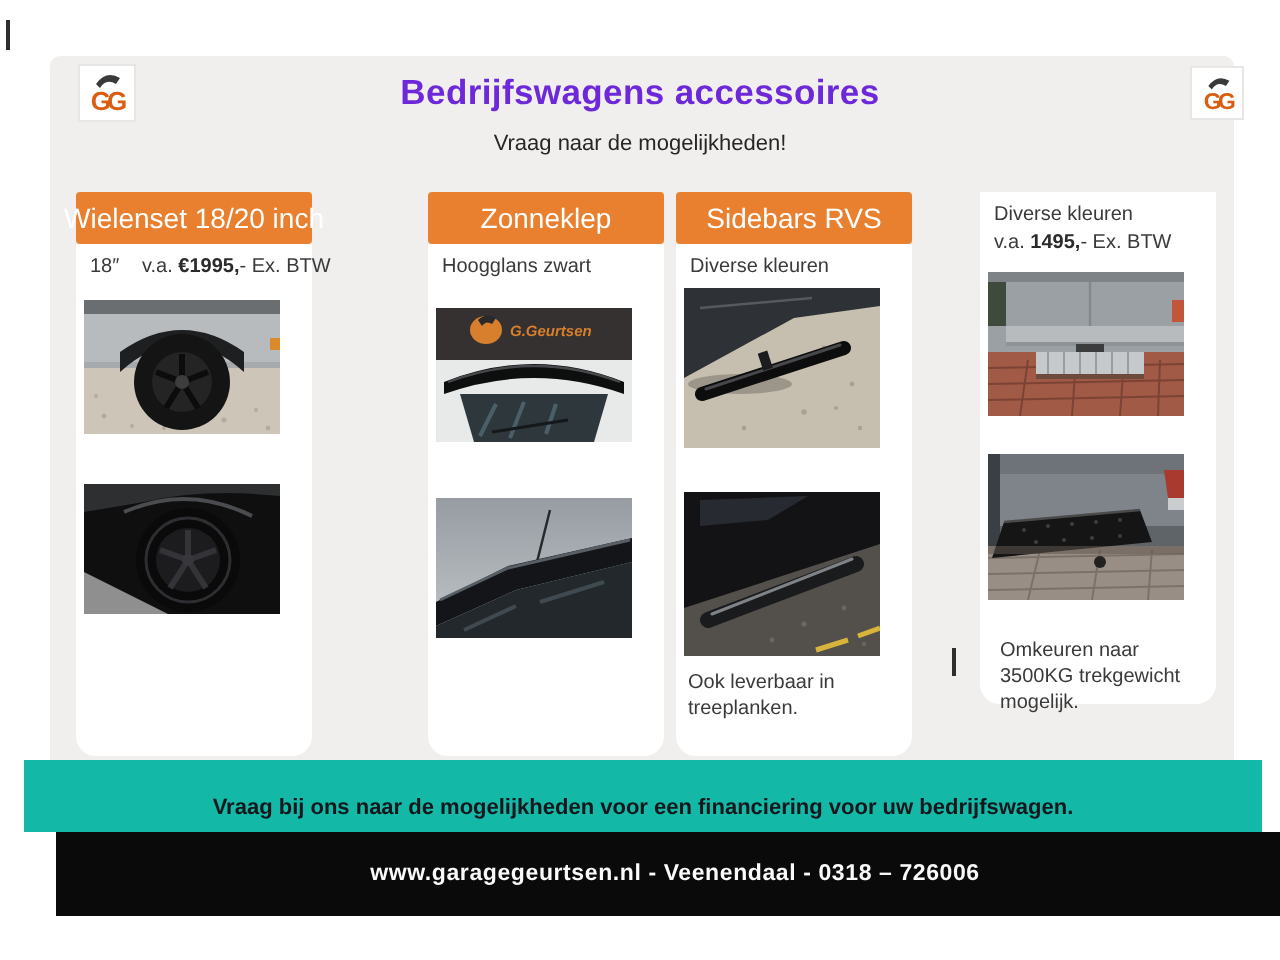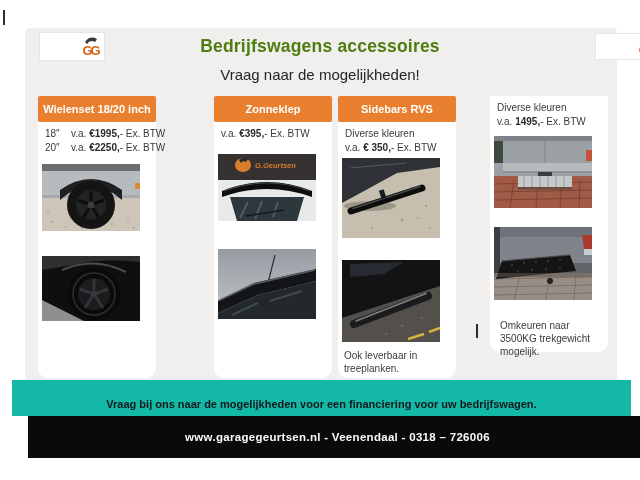--- a/index.html
+++ b/index.html
@@ -9,33 +9,33 @@
     -webkit-font-smoothing:antialiased;
   }
   .cursor-artifact{position:absolute;width:2px;background:#2e2e2e;}
   #artifact-top{left:3px;top:10px;height:15px;}
   #artifact-mid{left:476px;top:324px;height:14px;width:1.5px;}
 
   #panel{position:absolute;left:25px;top:28px;width:592px;height:352px;
     background:#f0efed;border-radius:5px 5px 0 0;}
 
   .logo-box{position:absolute;width:27px;height:27px;background:#ffffff;
-    box-shadow:0 0 0 1px #e7e6e4;display:flex;align-items:center;justify-content:center;padding-left:37px;}
+    box-shadow:0 0 0 1px #e7e6e4;display:flex;align-items:center;justify-content:center;}
   #logo-left{left:40px;top:33px;}
   #logo-right{left:596px;top:34px;width:25px;height:25px;}
 
   #title{position:absolute;left:0;top:36px;width:640px;text-align:center;
-    font-size:17.5px;font-weight:bold;color:#4d7c0f;letter-spacing:.2px;}
+    font-size:17.5px;font-weight:bold;color:#6d28d9;letter-spacing:.2px;}
   #subtitle{position:absolute;left:0;top:66px;width:640px;text-align:center;
-    font-size:15px;color:#262626;}
+    font-size:11px;color:#262626;}
 
   .col{position:absolute;top:96px;width:118px;}
   #col-0{left:38px;} #col-1{left:186px;margin-left:28px;} #col-2{left:338px;} #col-3{left:490px;}
   .col-header{height:26px;background:#e8802f;border-radius:2px;color:#ffffff;
-    font-weight:bold;font-size:11px;display:flex;align-items:center;justify-content:center;
+    font-weight:normal;font-size:14px;display:flex;align-items:center;justify-content:center;
     white-space:nowrap;}
   .col-body{background:#ffffff;border-radius:0 0 10px 10px;min-height:50px;
     padding:5px 12px 0 0;}
   #col-0 .col-body{height:251px;} #col-1 .col-body{height:251px;}
   #col-2 .col-body{height:251px;} #col-3 .col-body{height:251px;}
 
   .txt{font-size:10px;color:#3a3a3a;line-height:14px;padding-left:7px;white-space:nowrap;}
   .txt b{color:#2b2b2b;}
   .sz{display:inline-block;width:26px;}
   .caption{font-size:10px;color:#3a3a3a;line-height:13px;padding:0 4px 0 6px;white-space:normal;}
@@ -75,21 +75,20 @@
   </svg>
 </div>
 
 <div id="title">Bedrijfswagens accessoires</div>
 <div id="subtitle">Vraag naar de mogelijkheden!</div>
 
 <div id="col-0" class="col">
   <div class="col-header">Wielenset 18/20 inch</div>
   <div class="col-body">
     <div class="txt"><span class="sz">18″</span><span>v.a. </span><b>€1995,</b><span>- Ex. BTW</span></div>
-    <div class="txt"><span class="sz">20″</span><span>v.a. </span><b>€2250,</b><span>- Ex. BTW</span></div>
     <svg class="photo m1-0" width="98" height="67" viewBox="0 0 98 67">
       <rect width="98" height="67" fill="#cdc5b8"></rect>
       <g fill="#b3ab9c">
           <circle cx="10" cy="58" r="1.2"></circle>
           <circle cx="24" cy="63" r="1"></circle>
           <circle cx="70" cy="60" r="1.3"></circle>
           <circle cx="86" cy="55" r="1"></circle>
           <circle cx="40" cy="64" r="1"></circle>
           <circle cx="92" cy="64" r="1.2"></circle>
           <circle cx="6" cy="48" r="1"></circle>
@@ -126,21 +125,21 @@
           <line x1="52" y1="38" x2="38" y2="33"></line>
         </g>
       <circle cx="52" cy="38" r="3" fill="#38383c"></circle>
     </svg>
   </div>
 </div>
 
 <div id="col-1" class="col">
   <div class="col-header">Zonneklep</div>
   <div class="col-body">
-    <div class="txt"><span>v.a. </span><b>€395,</b><span>- Ex. BTW</span></div>
+    <div class="txt">Hoogglans zwart</div>
     <svg class="photo m1-1" width="98" height="67" viewBox="0 0 98 67">
       <rect width="98" height="67" fill="#e8e9e9"></rect>
       <rect width="98" height="26" fill="#343130"></rect>
       <ellipse cx="25" cy="11" rx="8" ry="7" fill="#d77f2c"></ellipse>
       <path d="M21,6 Q25,2 30,5 L28,8 Q25,6 23,9 Z" fill="#2a2a2a"></path>
       <text x="37" y="14" font-size="7.5" font-weight="bold" font-style="italic" fill="#d77f2c">G.Geurtsen</text>
       <path d="M4,37 Q49,19 94,37 L94,43 Q49,27 4,43 Z" fill="#0d0e0e"></path>
       <path d="M6,37 Q49,21 92,37" stroke="#45484a" stroke-width="1.2" fill="none"></path>
       <polygon points="12,43 86,43 79,67 19,67" fill="#2e373c"></polygon>
       <g stroke="#57707c" stroke-width="2" opacity=".7">
@@ -167,21 +166,20 @@
           <line x1="52" y1="52" x2="84" y2="42"></line>
         </g>
     </svg>
   </div>
 </div>
 
 <div id="col-2" class="col">
   <div class="col-header">Sidebars RVS</div>
   <div class="col-body">
     <div class="txt">Diverse kleuren</div>
-    <div class="txt"><span>v.a. </span><b>€ 350,</b><span>- Ex. BTW</span></div>
     <svg class="photo m1-2" width="98" height="80" viewBox="0 0 98 80">
       <rect width="98" height="80" fill="#c6bfb0"></rect>
       <g fill="#a9a294">
           <circle cx="70" cy="30" r="1.3"></circle>
           <circle cx="84" cy="48" r="1.2"></circle>
           <circle cx="60" cy="62" r="1.4"></circle>
           <circle cx="30" cy="70" r="1.2"></circle>
           <circle cx="88" cy="70" r="1.1"></circle>
           <circle cx="46" cy="44" r="1"></circle>
           <circle cx="76" cy="60" r="1"></circle>

